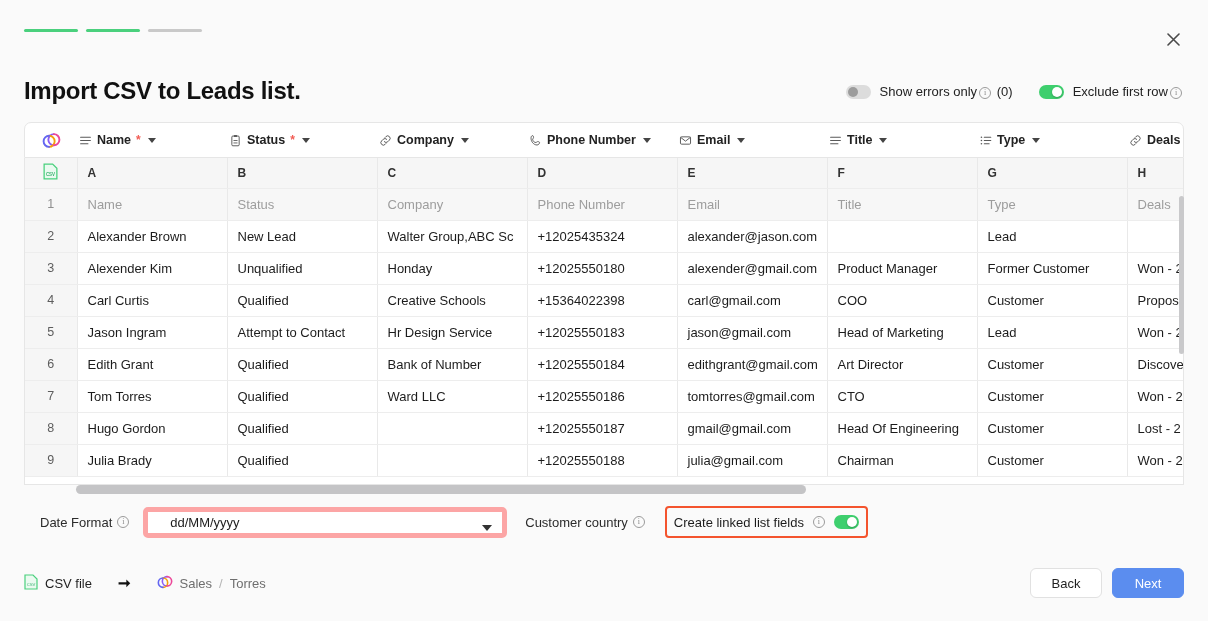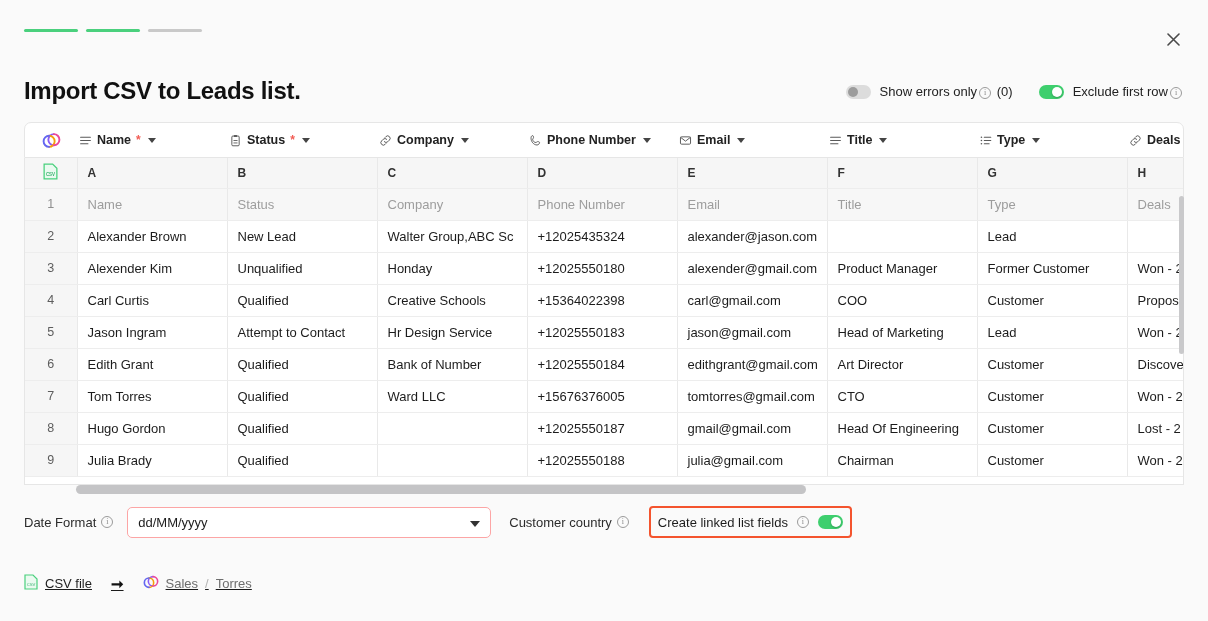--- a/index.html
+++ b/index.html
@@ -105,41 +105,41 @@
     position:absolute; left:76px; top:485px; width:730px; height:9px;
     background:#c4c4c6; border-radius:5px;
   }
   .vscroll {
     position:absolute; left:1179px; top:196px; width:5px; height:158px;
     background:#c9c9cb; border-radius:3px;
   }
 
   
   .opts { position:absolute; left:24px; top:505px; width:1160px; height:34px; display:flex; align-items:center; }
-  .opt-label { font-size:13px; color:#2b2b2b; display:flex; align-items:center; gap:3px; white-space:nowrap; }
+  .opt-label { font-size:13px; color:#2b2b2b; display:flex; align-items:center; gap:3px; white-space:nowrap;margin-left:16px; }
   .select {
-    height:31px; border:1px solid #fca5a5; border-radius:5px; background:#fff;
-    display:flex; align-items:center; padding:0 10px; font-size:13px; color:#1c1c1c;
+    height:31px; border:5px solid #fca5a5; border-radius:5px; background:#fff;
+    display:flex; align-items:center; padding:0 22px; font-size:13px; color:#1c1c1c;
     position:relative; cursor:pointer;
   }
   .select .sel-caret {
     position:absolute; right:10px; top:13px;
     width:0;height:0;border-left:5px solid transparent;border-right:5px solid transparent;border-top:6px solid #333;
   }
   #date-format-select { width:364px; margin-left:12px; }
   #country-select { width:346px; margin-left:12px; }
   .linked-box {
     margin-left:18px; border:2px solid #f4542e; border-radius:4px;
     height:32px; display:flex; align-items:center; gap:7px; padding:0 7px;
     font-size:13px; color:#1c1c1c; white-space:nowrap;
   }
 
   
   .footer { position:absolute; left:24px; top:565px; width:1160px; height:36px; display:flex; align-items:center; }
-  .crumbs { display:flex; align-items:flex-end; gap:19px; font-size:13px;text-decoration:underline; }
+  .crumbs { display:flex; align-items:center; gap:26px; font-size:13px; }
   .crumb-file { display:flex; align-items:center; gap:7px; color:#1f1f1f; }
   .crumb-dest { display:flex; align-items:center; gap:7px; color:#6e6e6e; }
   .crumb-sep { color:#b4b4b4; }
   .arrow-r { font-size:15px; color:#111; font-weight:bold; }
   .btns { margin-left:auto; display:flex; gap:10px; }
   .btn {
     height:30px; min-width:72px; border-radius:6px; font-size:13px;
     display:flex; align-items:center; justify-content:center; cursor:pointer;
   }
   .btn-back { border:1px solid #e1e1e1; background:#fff; color:#1f1f1f; }
@@ -367,21 +367,21 @@
             <td>edithgrant@gmail.com</td>
             <td>Art Director</td>
             <td>Customer</td>
             <td>Discovery</td>
           </tr>
           <tr class="">
             <td class="rownum">7</td>
             <td>Tom Torres</td>
             <td>Qualified</td>
             <td>Ward LLC</td>
-            <td>+15676376005</td>
+            <td>+12025550186</td>
             <td>tomtorres@gmail.com</td>
             <td>CTO</td>
             <td>Customer</td>
             <td>Won - 2</td>
           </tr>
           <tr class="">
             <td class="rownum">8</td>
             <td>Hugo Gordon</td>
             <td>Qualified</td>
             <td></td>
@@ -449,14 +449,18 @@
             <path d="M9 20a7 7 0 0 0 0-14" stroke="#f59e0b" stroke-width="2.4" stroke-linecap="round"></path>
             <path d="M15 4a7 7 0 0 1 0 14" stroke="#ec4899" stroke-width="2.4" stroke-linecap="round"></path>
             <path d="M9 20a7 7 0 0 1 0-14" stroke="#6366f1" stroke-width="2.4" stroke-linecap="round"></path>
           </svg>
         </span>
         <span>Sales</span>
         <span class="crumb-sep">/</span>
         <span>Torres</span>
       </span>
     </div>
+    <div class="btns">
+      <div class="btn btn-back">Back</div>
+      <div class="btn btn-next">Next</div>
+    </div>
   </div>
 </div>
 
 </body></html>

